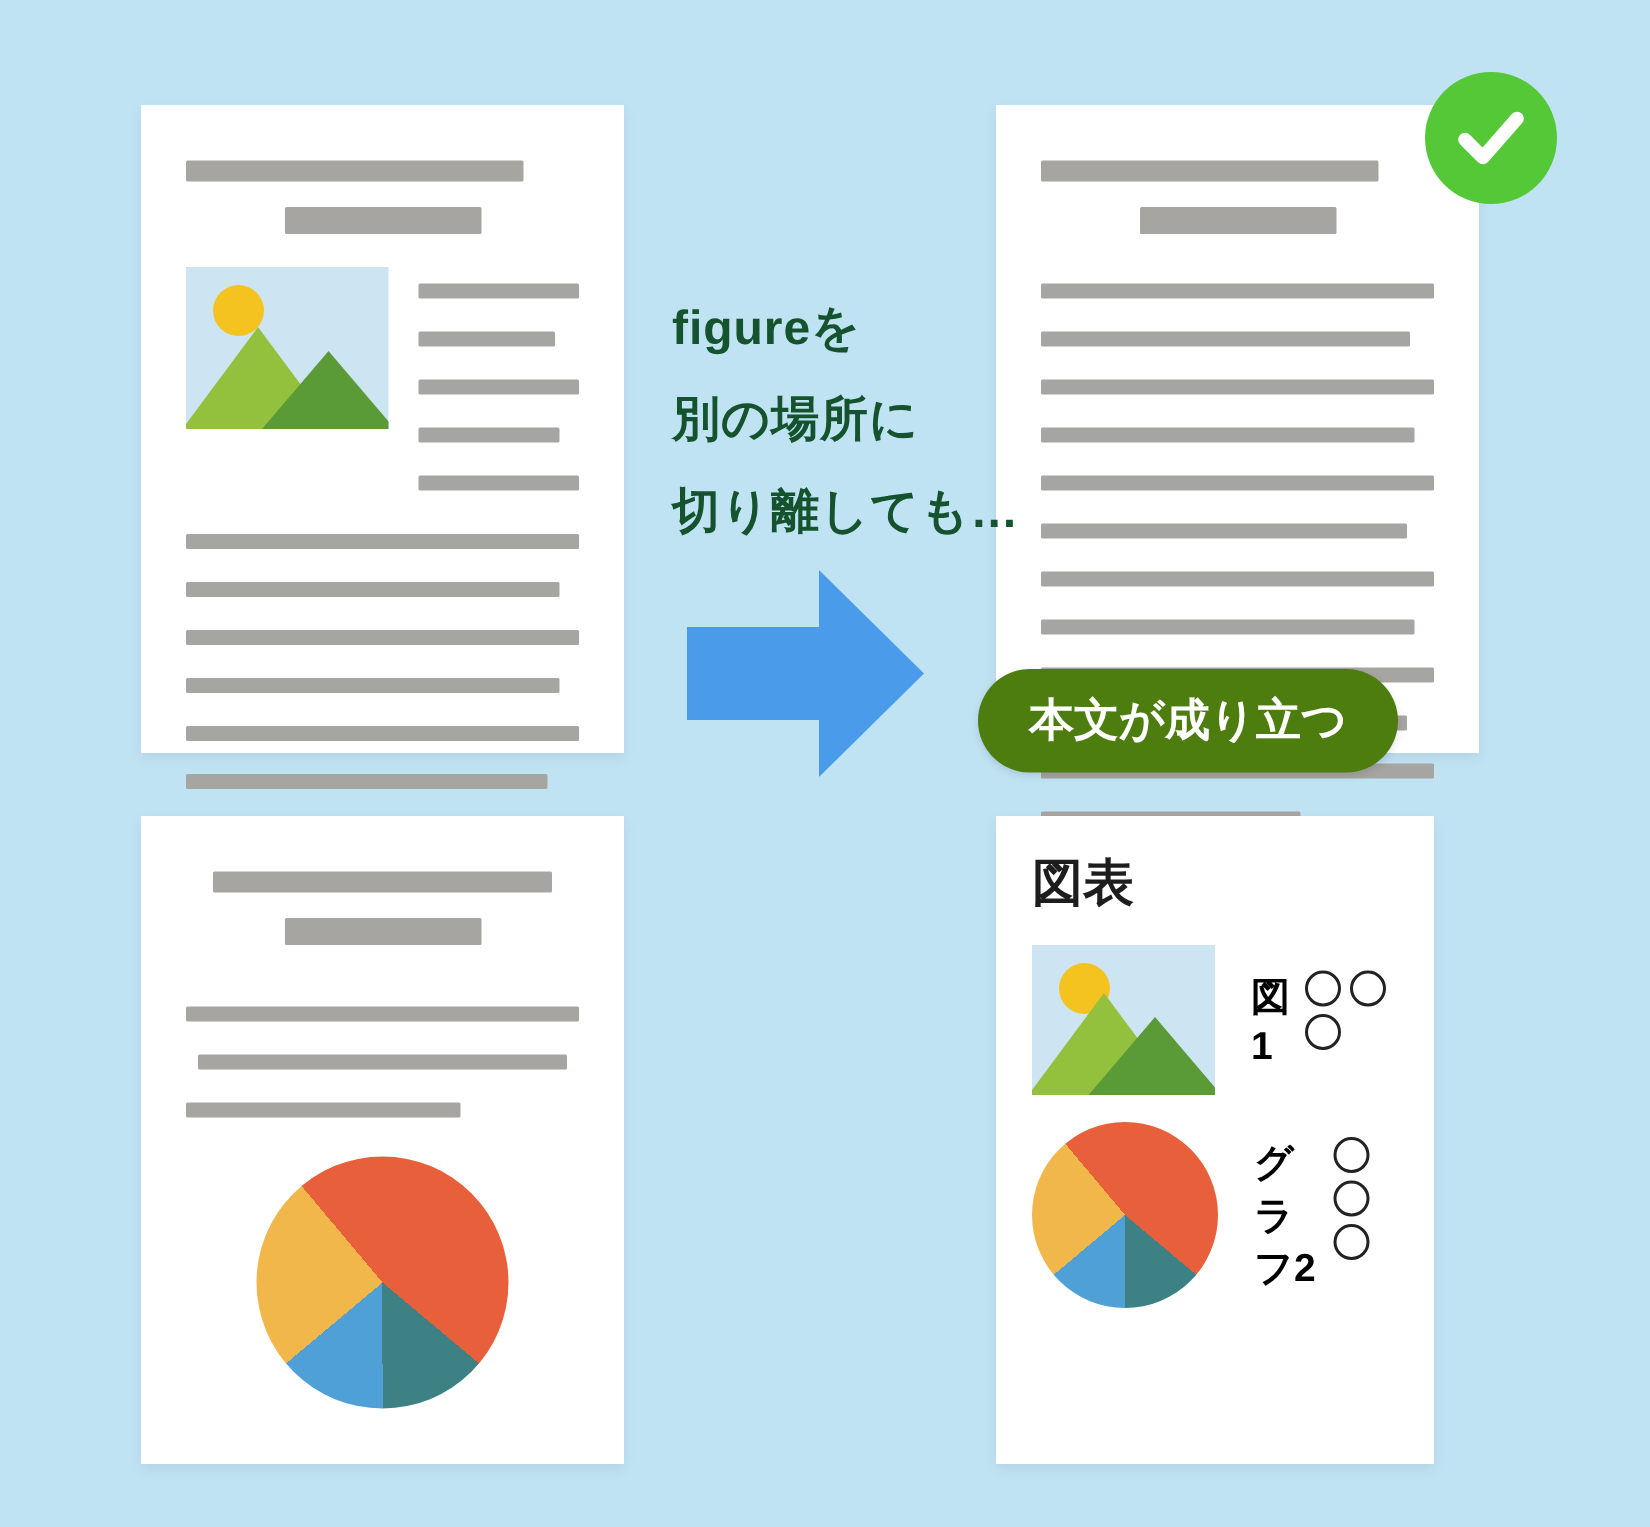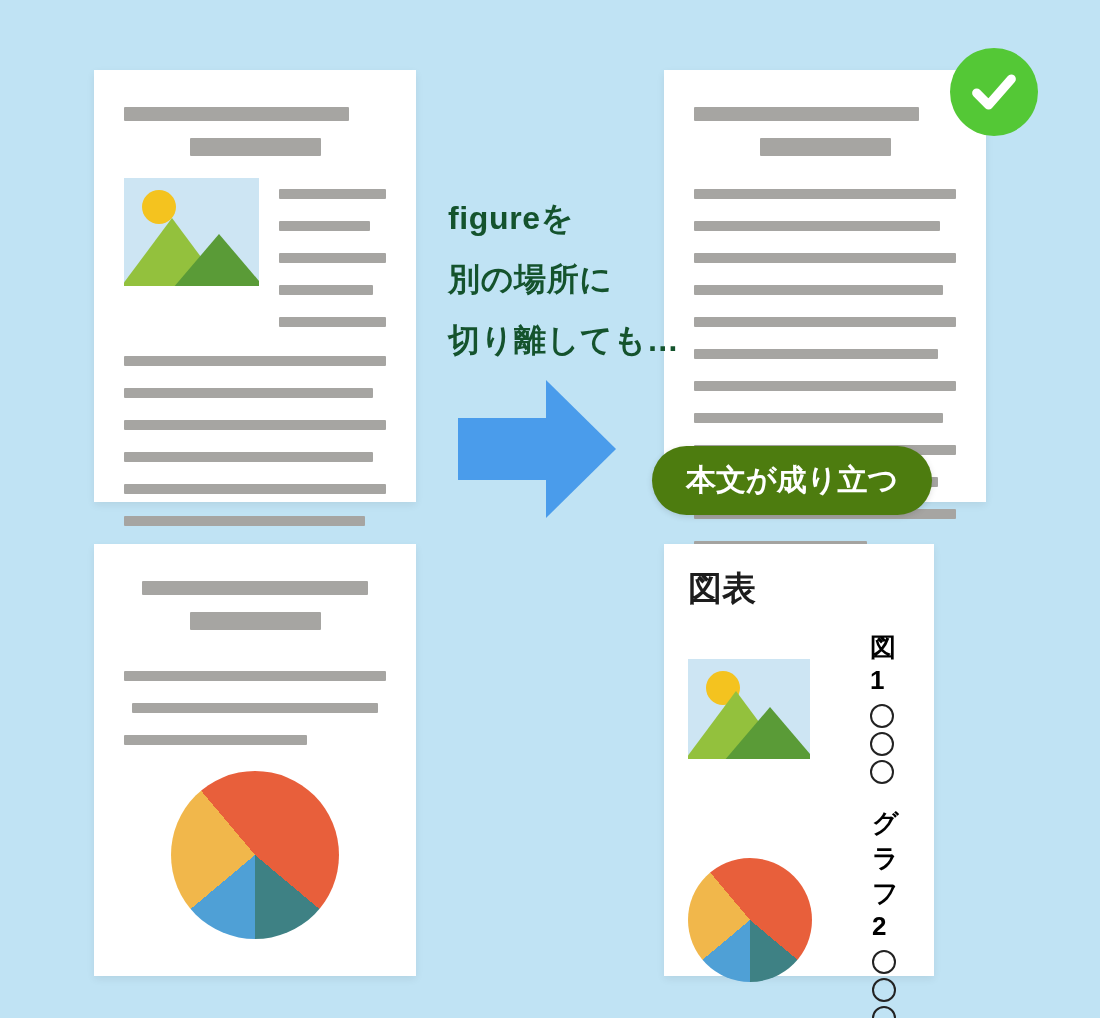--- a/index.html
+++ b/index.html
@@ -15,21 +15,21 @@
 
   
   .page {
     position: absolute;
     background: #FFFFFF;
     box-shadow: 0 3px 8px rgba(0,0,0,0.07);
   }
   .p-left-top { left: 94px;  top: 70px;  width: 322px; height: 432px; }
   .p-left-bot { left: 94px;  top: 544px; width: 322px; height: 432px; }
   .p-right-top{ left: 664px; top: 70px;  width: 322px; height: 432px; padding-bottom: 30px; }
-  .p-right-bot{ left: 664px; top: 544px; width: 270px; height: 432px; }
+  .p-right-bot{ left: 664px; top: 544px; width: 292px; height: 432px; }
 
   
   .bar   { background:#A6A5A2; height:10px; border-radius:1px; margin:11px 0; }
   .thick { height:14px; }
   .xthick{ height:18px; }
   .center{ margin-left:auto; margin-right:auto; }
 
   
   .imgicon {
     width: 135px; height: 108px;
@@ -119,21 +119,21 @@
   
   .figures-heading{
     font-size:34px; font-weight:700;
     color:#1D1D1D;
     margin:22px 24px 10px 24px;
   }
 
   .fig-row { display:flex; align-items:center; margin:18px 24px; gap:24px; }
   .fig-row .imgicon{ width:122px; height:100px; flex:0 0 auto; }
   .fig-row .pie-sm { flex:0 0 auto; }
-  .fig-meta { display:flex; flex-direction:column; gap:8px;margin-left:36px; }
+  .fig-meta { display:flex; flex-direction:row; gap:8px; }
   .fig-title{ font-size:26px; font-weight:700; color:#000; }
   .circles span{
     display:inline-block; width:24px; height:24px;
     border:2px solid #222; border-radius:50%;
     margin-right:6px;
   }
 
   
   .pad { padding: 26px 30px; }
   .col2 { display:flex; gap:20px; align-items:flex-start; }

